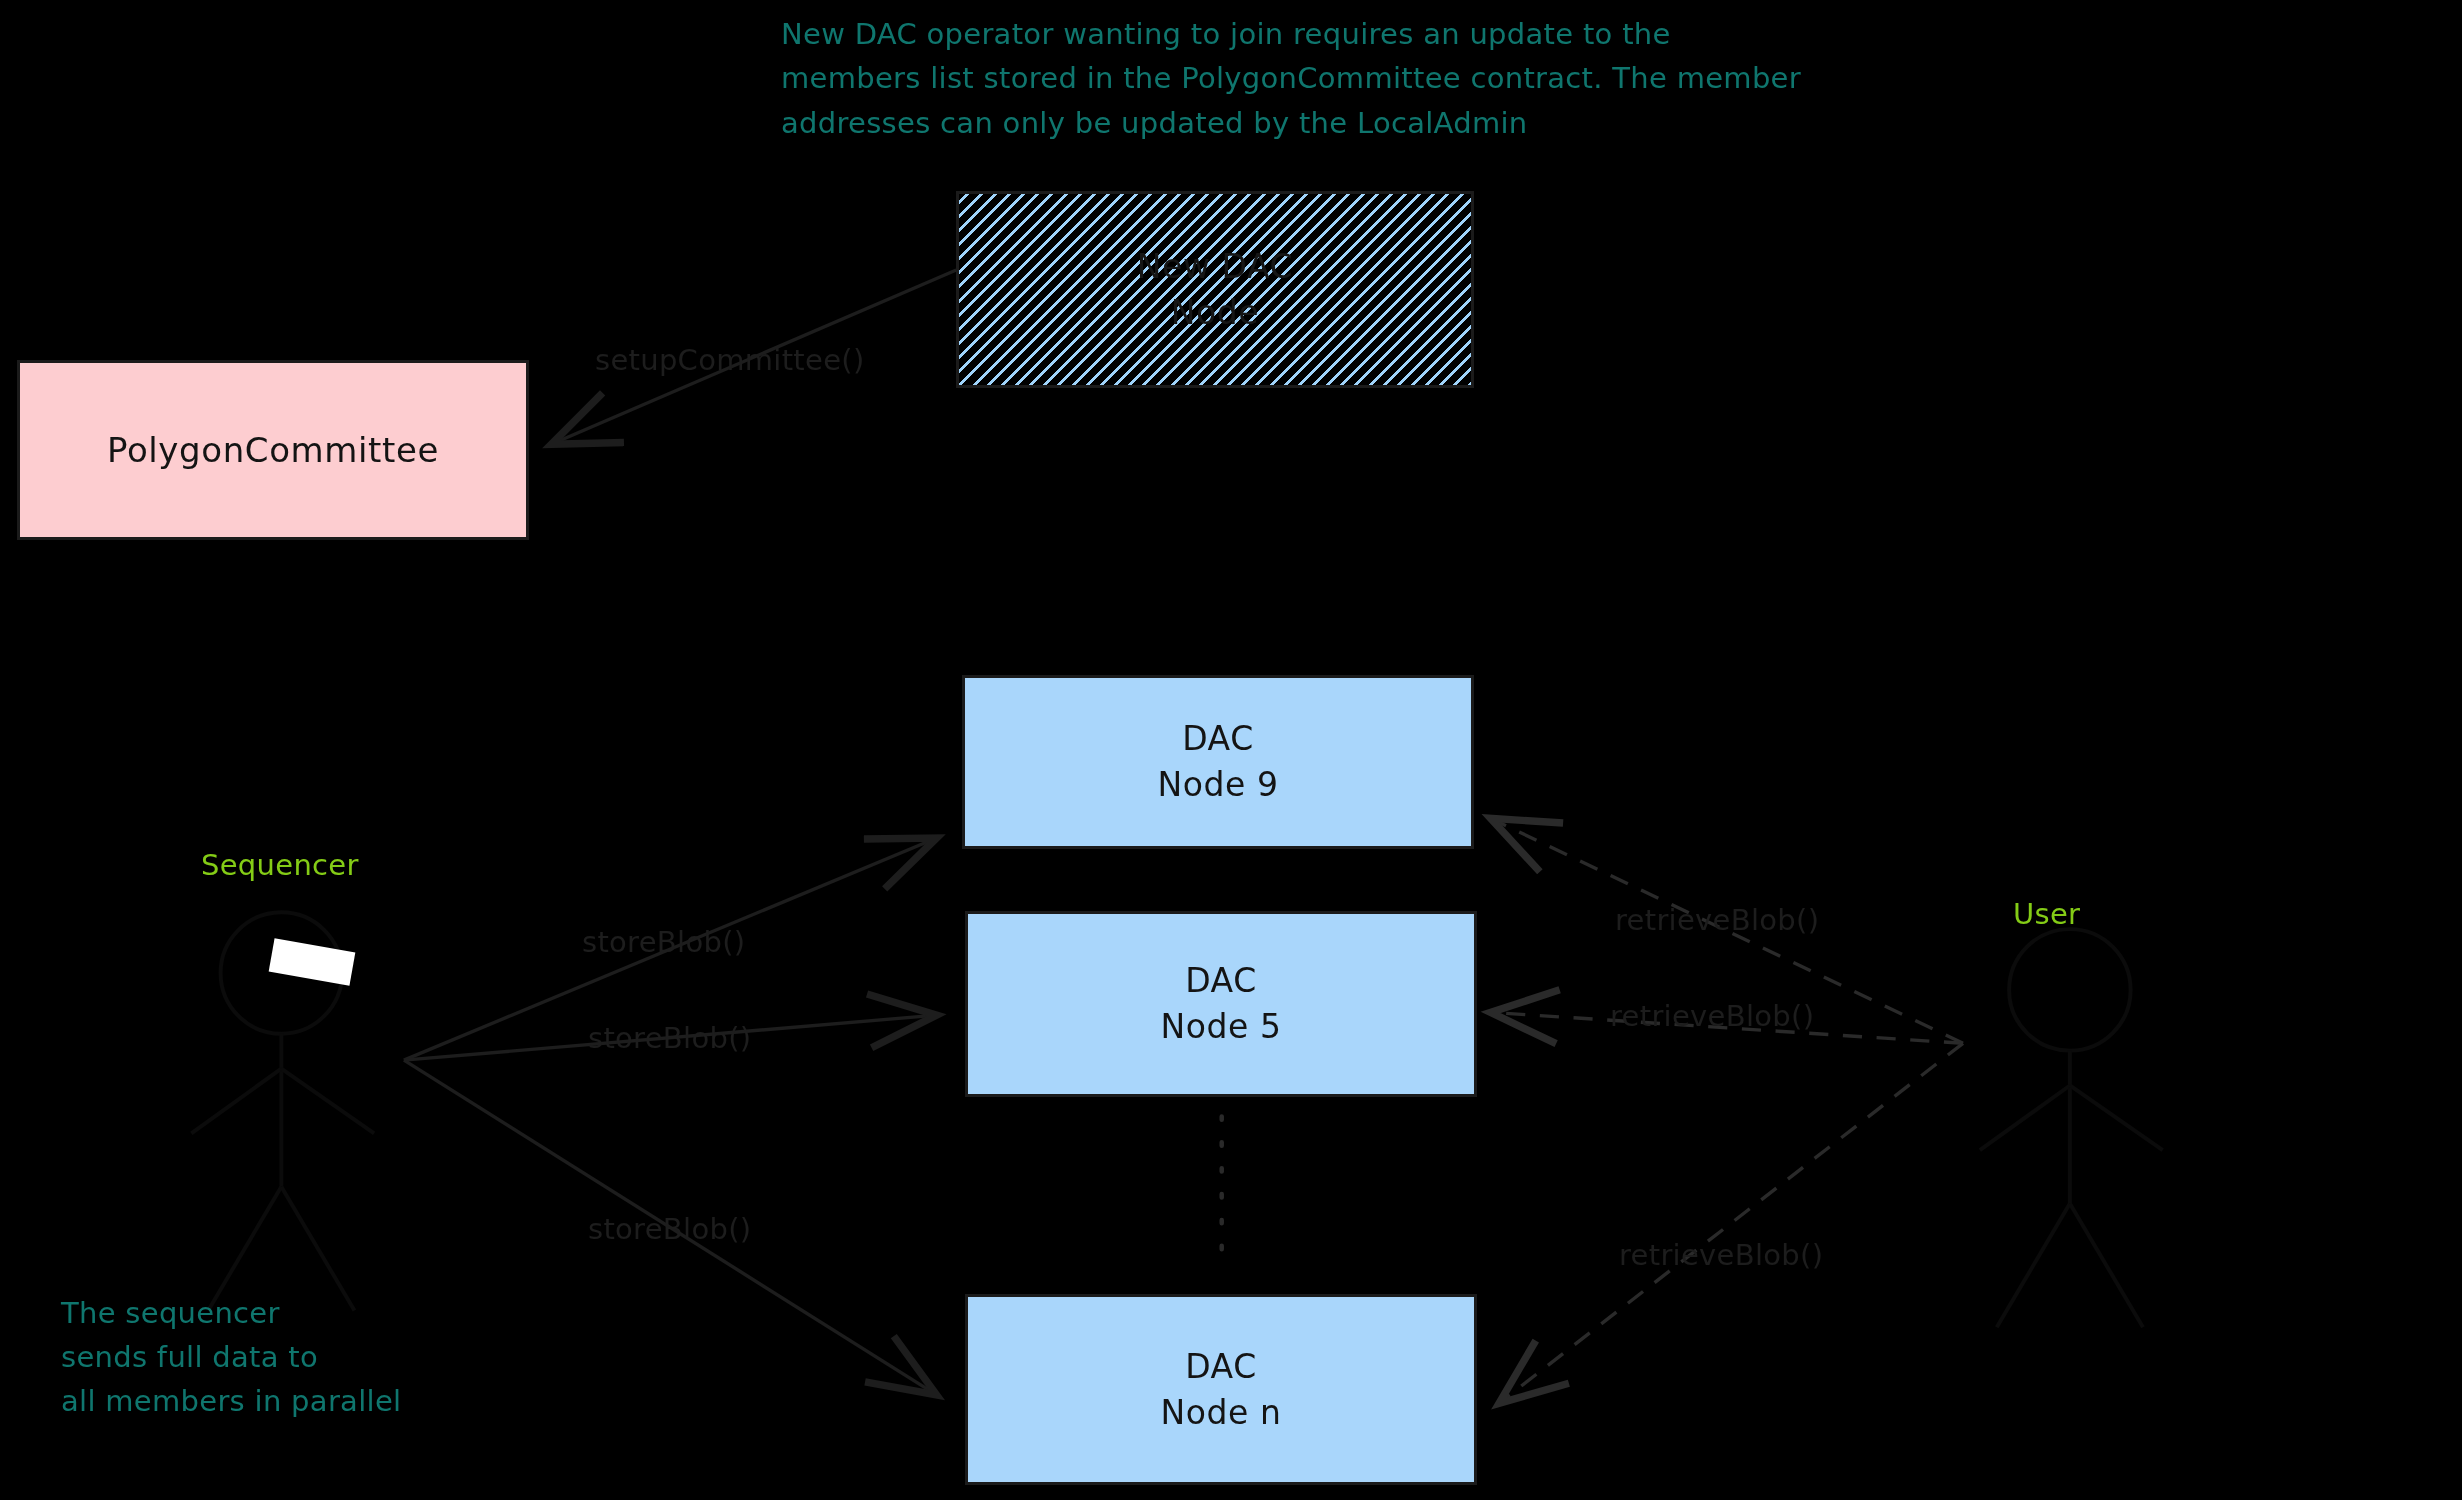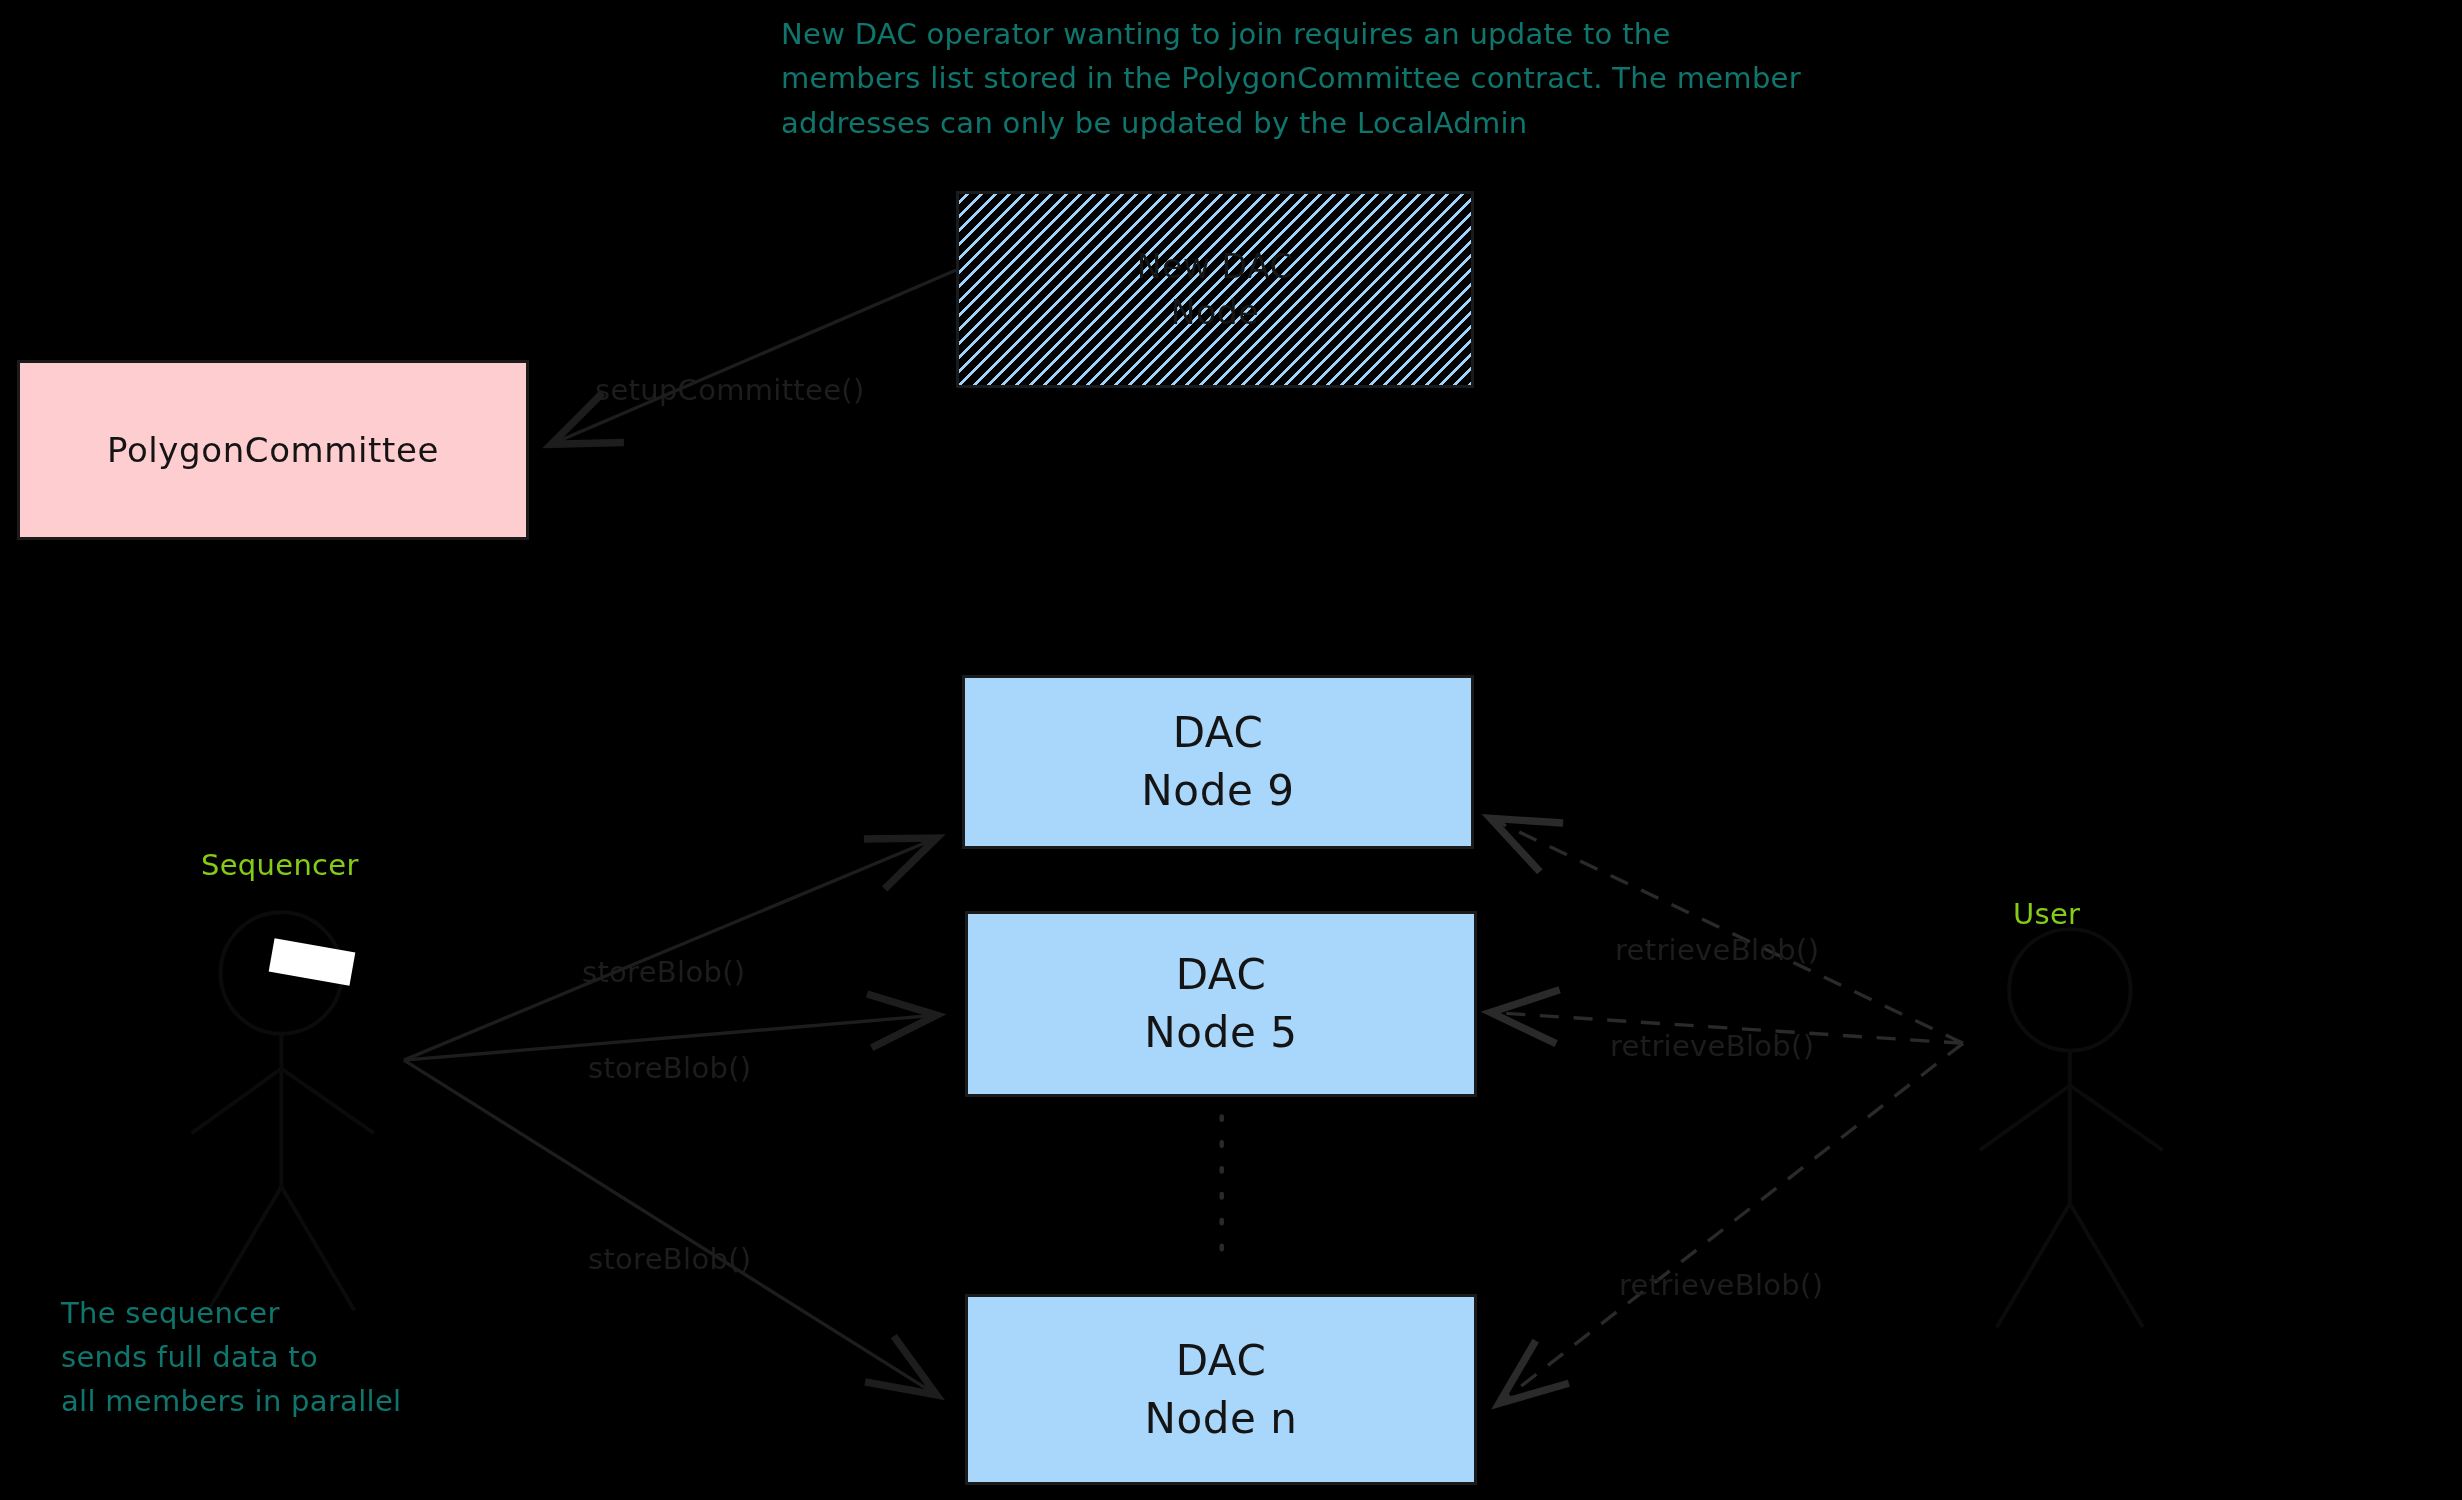--- a/index.html
+++ b/index.html
@@ -36,21 +36,21 @@
     justify-content: center;
     line-height: 1.38;
   }
   .node-box .line {
     display: block;
     white-space: pre;
   }
   .blue-box {
     background: #a9d6fb;
     color: #141414;
-    font-size: 42px;
+    font-size: 33px;
     letter-spacing: 0.6px;
     text-align: right;
   }
   .pink-box {
     background: #fdcdd0;
     color: #141414;
     font-size: 34px;
     letter-spacing: 0.6px;
   }
   .hatch-box {
@@ -64,21 +64,20 @@
     color: #161616;
     font-size: 33px;
     letter-spacing: 0.6px;
   }
   .edge-label {
     position: absolute;
     color: #1d1d1d;
     font-size: 29px;
     white-space: pre;
     letter-spacing: 0.3px;
-    margin-top: 30px;
   }
   .annotation {
     position: absolute;
     color: #0f766e;
     font-size: 29px;
     line-height: 1.52;
     white-space: pre-line;
     letter-spacing: 0.3px;
   }
   .actor-label {

